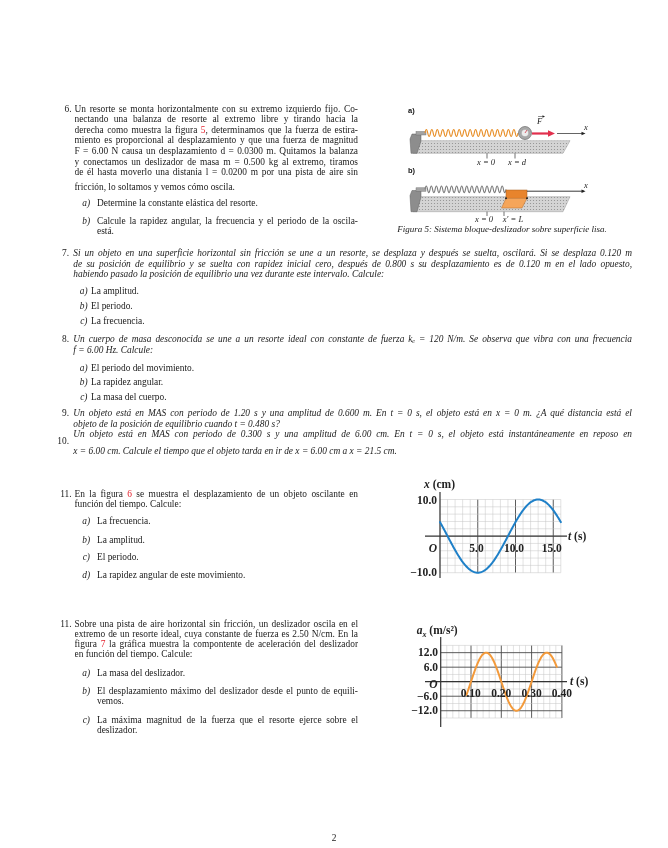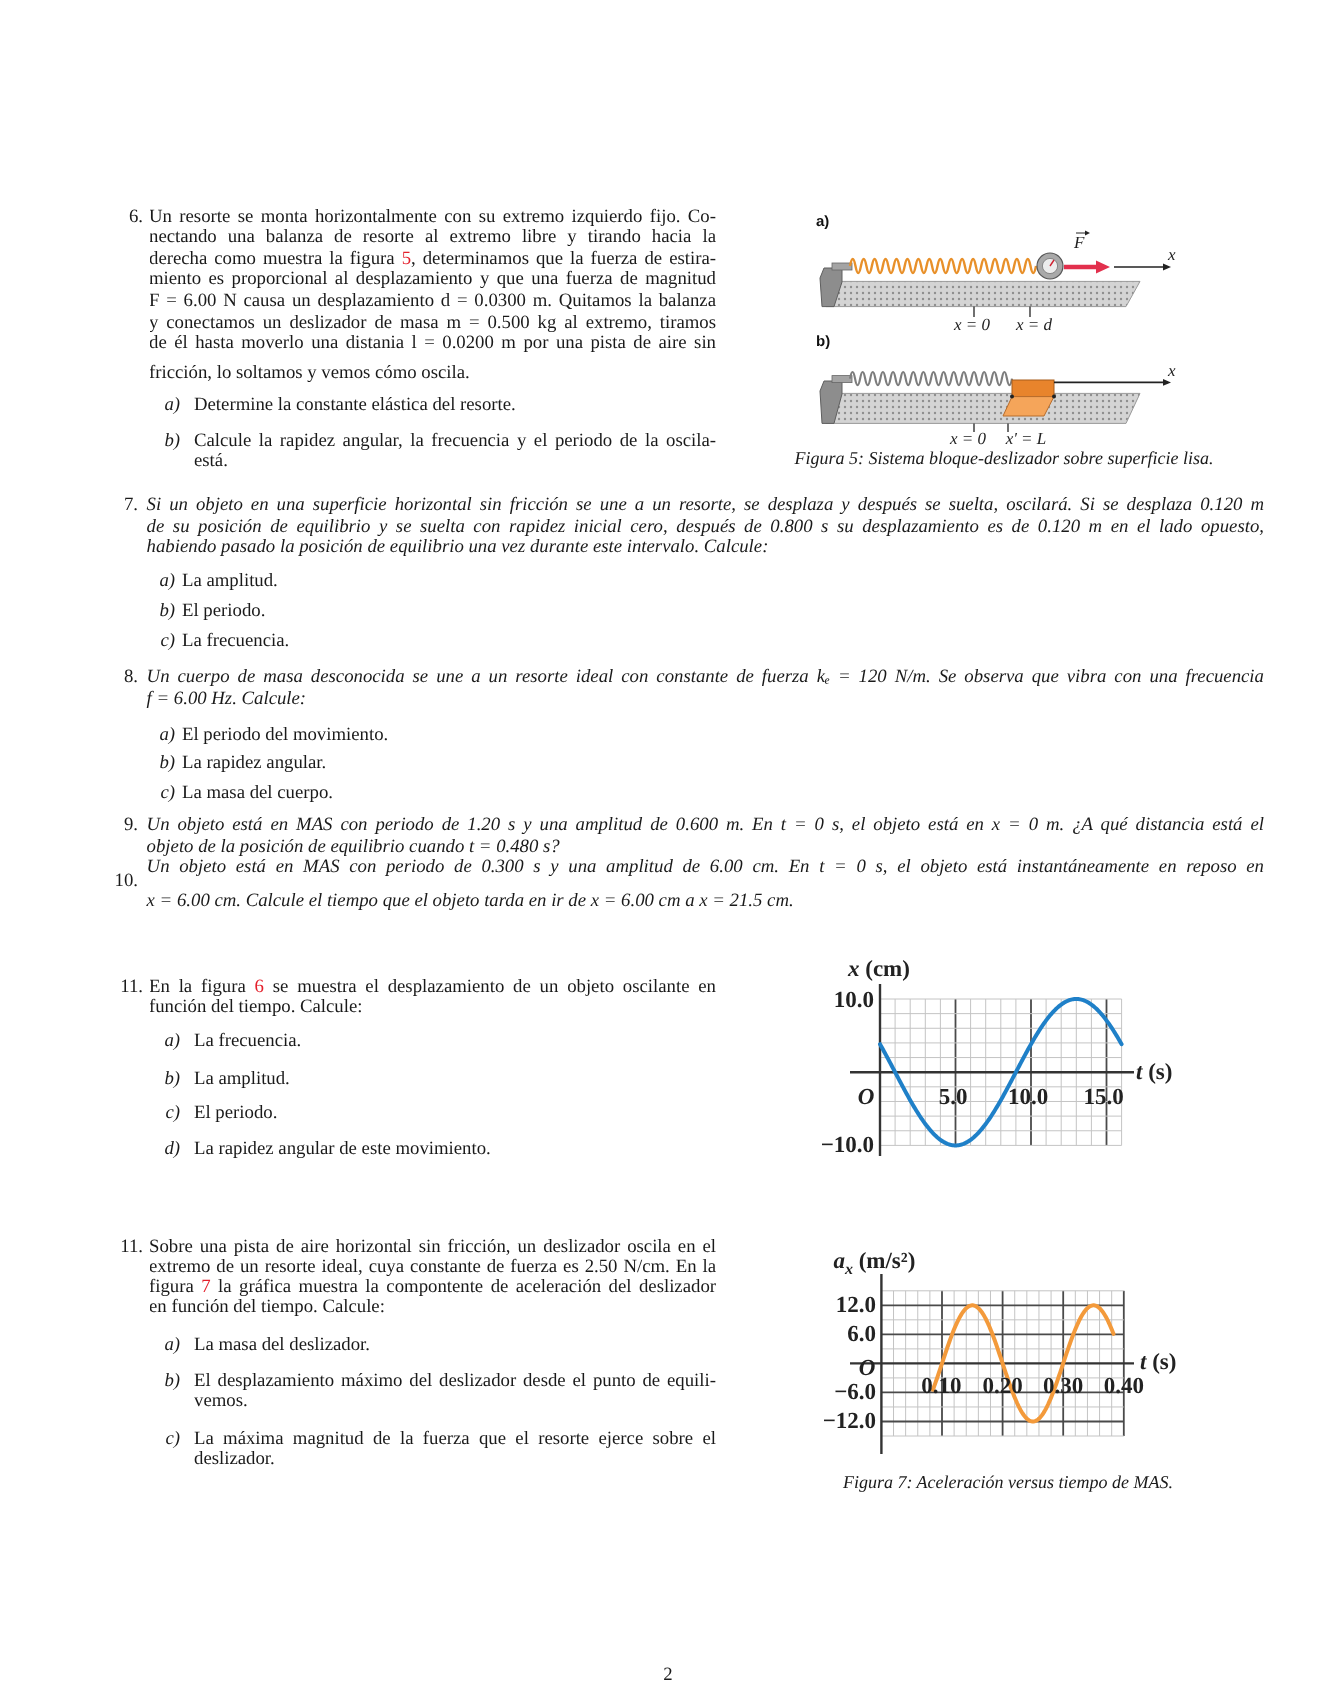--- a/index.html
+++ b/index.html
@@ -275,16 +275,15 @@
     <text x="43" y="55.7" text-anchor="end" class="t-tick">6.0</text>
     <text x="38.5" y="72.5" text-anchor="middle" class="t-origin">O</text>
     <text x="43" y="84.7" text-anchor="end" class="t-tick">−6.0</text>
     <text x="43" y="99.2" text-anchor="end" class="t-tick">−12.0</text>
     <text x="75.7" y="81.5" text-anchor="middle" class="t-tick">0.10</text>
     <text x="106.3" y="81.5" text-anchor="middle" class="t-tick">0.20</text>
     <text x="136.6" y="81.5" text-anchor="middle" class="t-tick">0.30</text>
     <text x="166.9" y="81.5" text-anchor="middle" class="t-tick">0.40</text>
     <text x="175" y="69.5" class="t-title"><tspan font-style="italic">t</tspan><tspan> (s)</tspan></text>
   </svg>
-  <div class="cap" style="left:394px; top:736px; width:220px">Figura 7: Aceleración versus tiempo de MAS.</div>
 
   <div class="pgnum">2</div>
 </div>
 
 </body></html>

